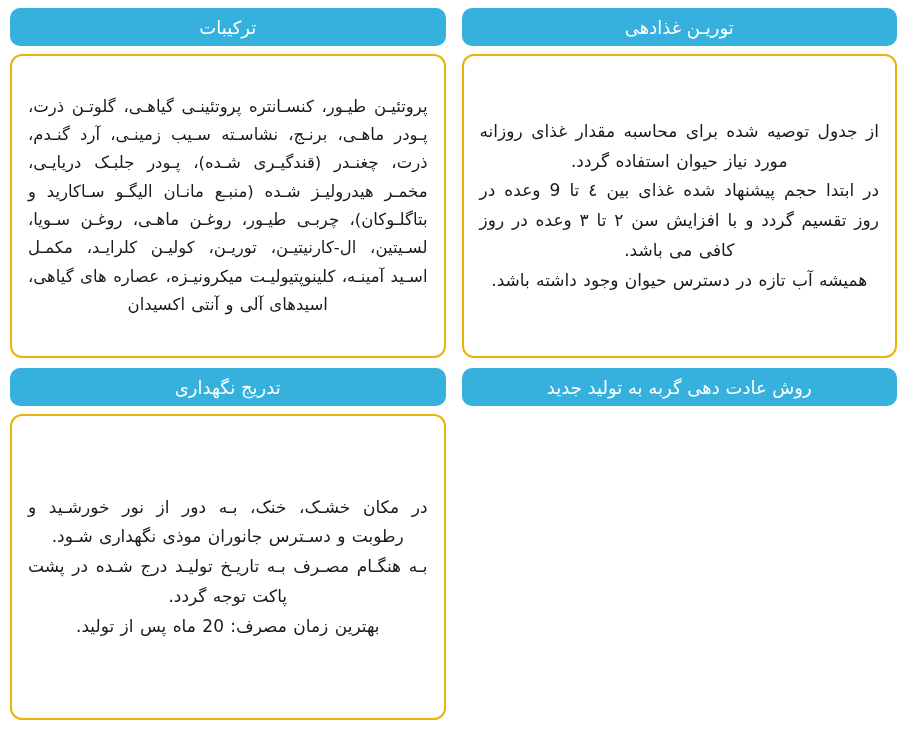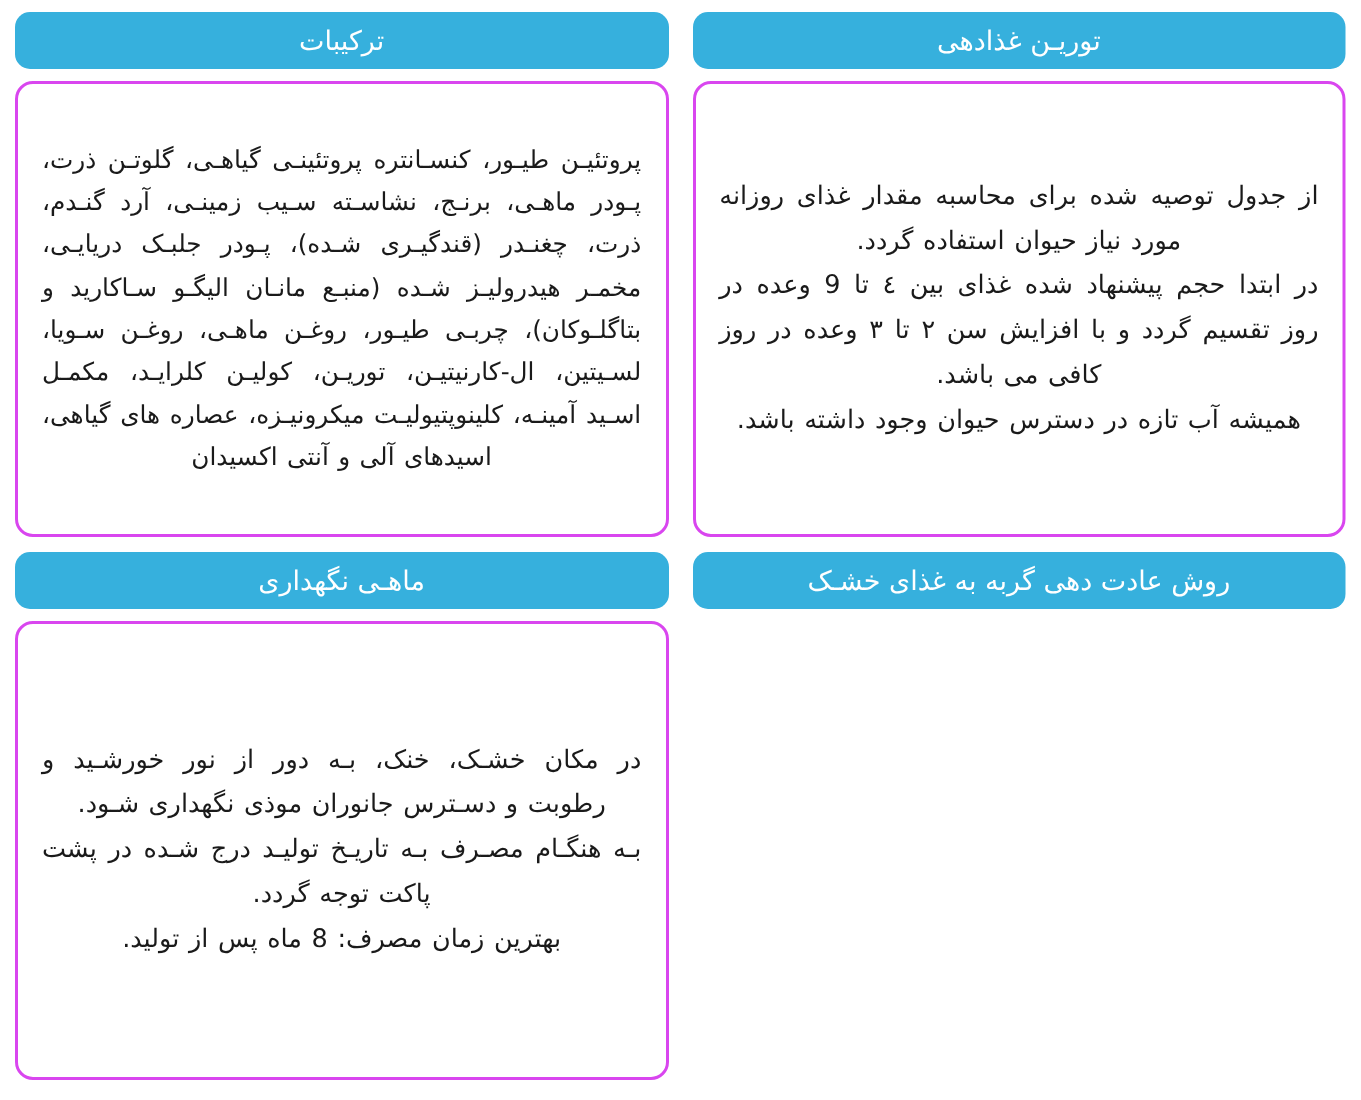--- a/index.html
+++ b/index.html
@@ -49,21 +49,21 @@
     color: #ffffff;
     font-size: 18px;
     font-weight: normal;
     letter-spacing: 0.3px;
     box-sizing: border-box;
   }
 
   .card-body {
     margin-top: 8px;
     flex: 1 1 auto;
-    border: 2px solid #d946ef;
+    border: 2px solid #eab308;
     border-radius: 12px;
     box-sizing: border-box;
     padding: 12px 16px;
     display: flex;
     align-items: center;
     justify-content: flex-start;
     overflow: hidden;
   }
 
   .body-text {
@@ -103,27 +103,27 @@
 در ابتدا حجم پیشنهاد شده غذای بین ٤ تا 9 وعده در روز تقسیم گردد و با افزایش سن ٢ تا ٣ وعده در روز کافی می باشد.
 همیشه آب تازه در دسترس حیوان وجود داشته باشد.</div>
       </div>
     </div>
 
   </div>
 
   <div class="row row-2">
 
     <div class="card">
-      <div class="card-header">ماهـی نگهداری</div>
+      <div class="card-header">تدریج نگهداری</div>
       <div class="card-body">
         <div class="body-text">در مکان خشـک، خنک، بـه دور از نور خورشـید و رطوبت و دسـترس جانوران موذی نگهداری شـود.
 بـه هنگـام مصـرف بـه تاریـخ تولیـد درج شـده در پشت پاکت توجه گردد.
-بهترین زمان مصرف: 8 ماه پس از تولید.</div>
+بهترین زمان مصرف: 20 ماه پس از تولید.</div>
       </div>
     </div>
 
     <div class="card">
-      <div class="card-header">روش عادت دهی گربه به غذای خشـک</div>
+      <div class="card-header">روش عادت دهی گربه به تولید جدید</div>
     </div>
 
   </div>
 
 </div>
 
 </body></html>

